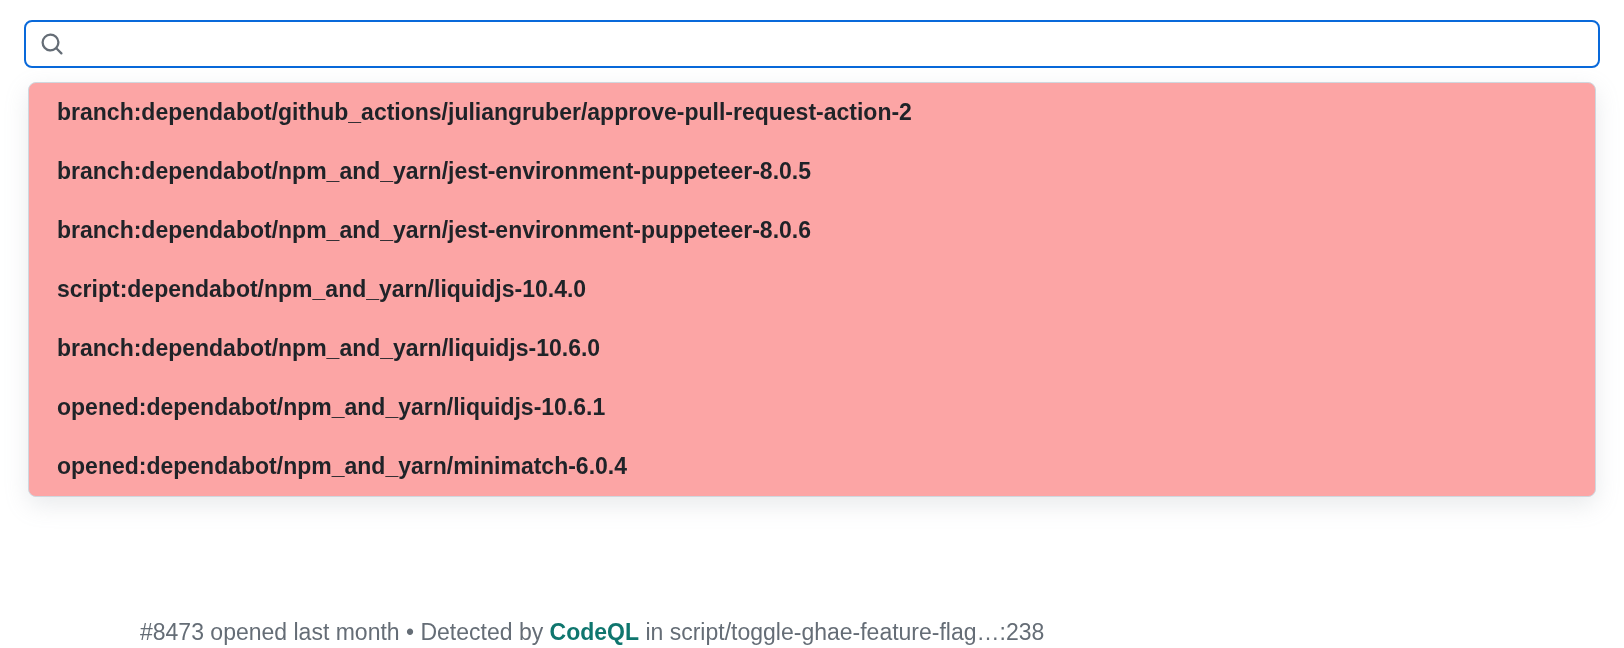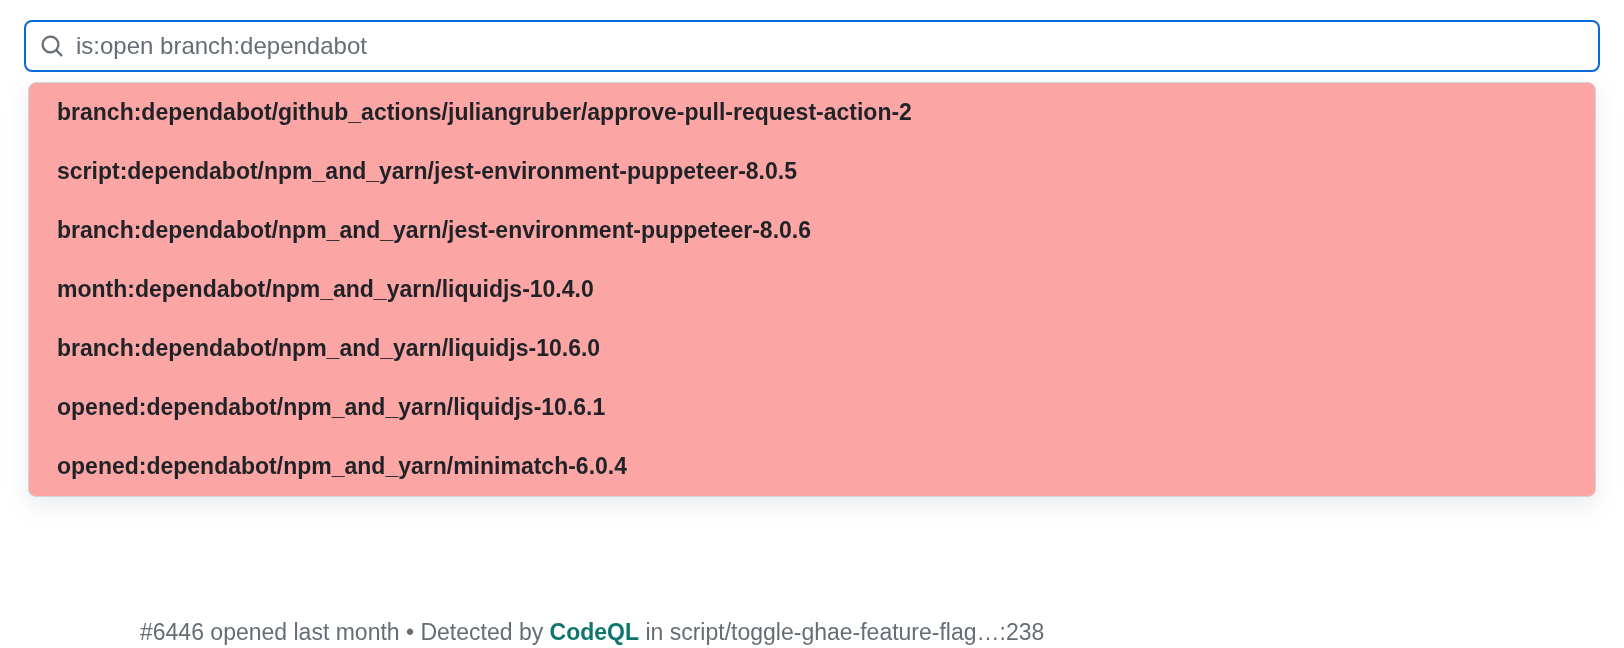--- a/index.html
+++ b/index.html
@@ -94,34 +94,33 @@
     .dropdown::-webkit-scrollbar-thumb {
       background: #c0c4c9;
       border-radius: 7px;
       border: 3px solid #ffffff;
     }
   </style>
 </head>
 <body>
 
 <div class="background-row">
-  <span class="normal">#6446</span><span class="normal"> opened last month • Detected by </span><span class="bold">CodeQL</span><span class="normal"> in script/toggle-ghae-feature-flag…:238</span>
+  <span class="normal">#8473</span><span class="normal"> opened last month • Detected by </span><span class="bold">CodeQL</span><span class="normal"> in script/toggle-ghae-feature-flag…:238</span>
 </div>
 
 <div class="search-container">
   <div class="search-input-wrapper">
     <span class="search-icon">
       <svg viewBox="0 0 16 16" width="24" height="24" fill="currentColor">
         <path d="M10.68 11.74a6 6 0 0 1-7.922-8.982 6 6 0 0 1 8.982 7.922l3.04 3.04a.749.749 0 0 1-.326 1.275.749.749 0 0 1-.734-.215ZM11.5 7a4.499 4.499 0 1 0-8.997 0A4.499 4.499 0 0 0 11.5 7Z"></path>
       </svg>
     </span>
-    <input type="text" class="search-input" value="is:open branch:dependabot" placeholder="" style="">
   </div>
   <div class="dropdown">
     <div class="dropdown-item">branch:dependabot/github_actions/juliangruber/approve-pull-request-action-2</div>
-    <div class="dropdown-item">script:dependabot/npm_and_yarn/jest-environment-puppeteer-8.0.5</div>
+    <div class="dropdown-item">branch:dependabot/npm_and_yarn/jest-environment-puppeteer-8.0.5</div>
     <div class="dropdown-item">branch:dependabot/npm_and_yarn/jest-environment-puppeteer-8.0.6</div>
-    <div class="dropdown-item">month:dependabot/npm_and_yarn/liquidjs-10.4.0</div>
+    <div class="dropdown-item">script:dependabot/npm_and_yarn/liquidjs-10.4.0</div>
     <div class="dropdown-item">branch:dependabot/npm_and_yarn/liquidjs-10.6.0</div>
     <div class="dropdown-item">opened:dependabot/npm_and_yarn/liquidjs-10.6.1</div>
     <div class="dropdown-item">opened:dependabot/npm_and_yarn/minimatch-6.0.4</div>
   </div>
 </div>
 
 </body></html>

